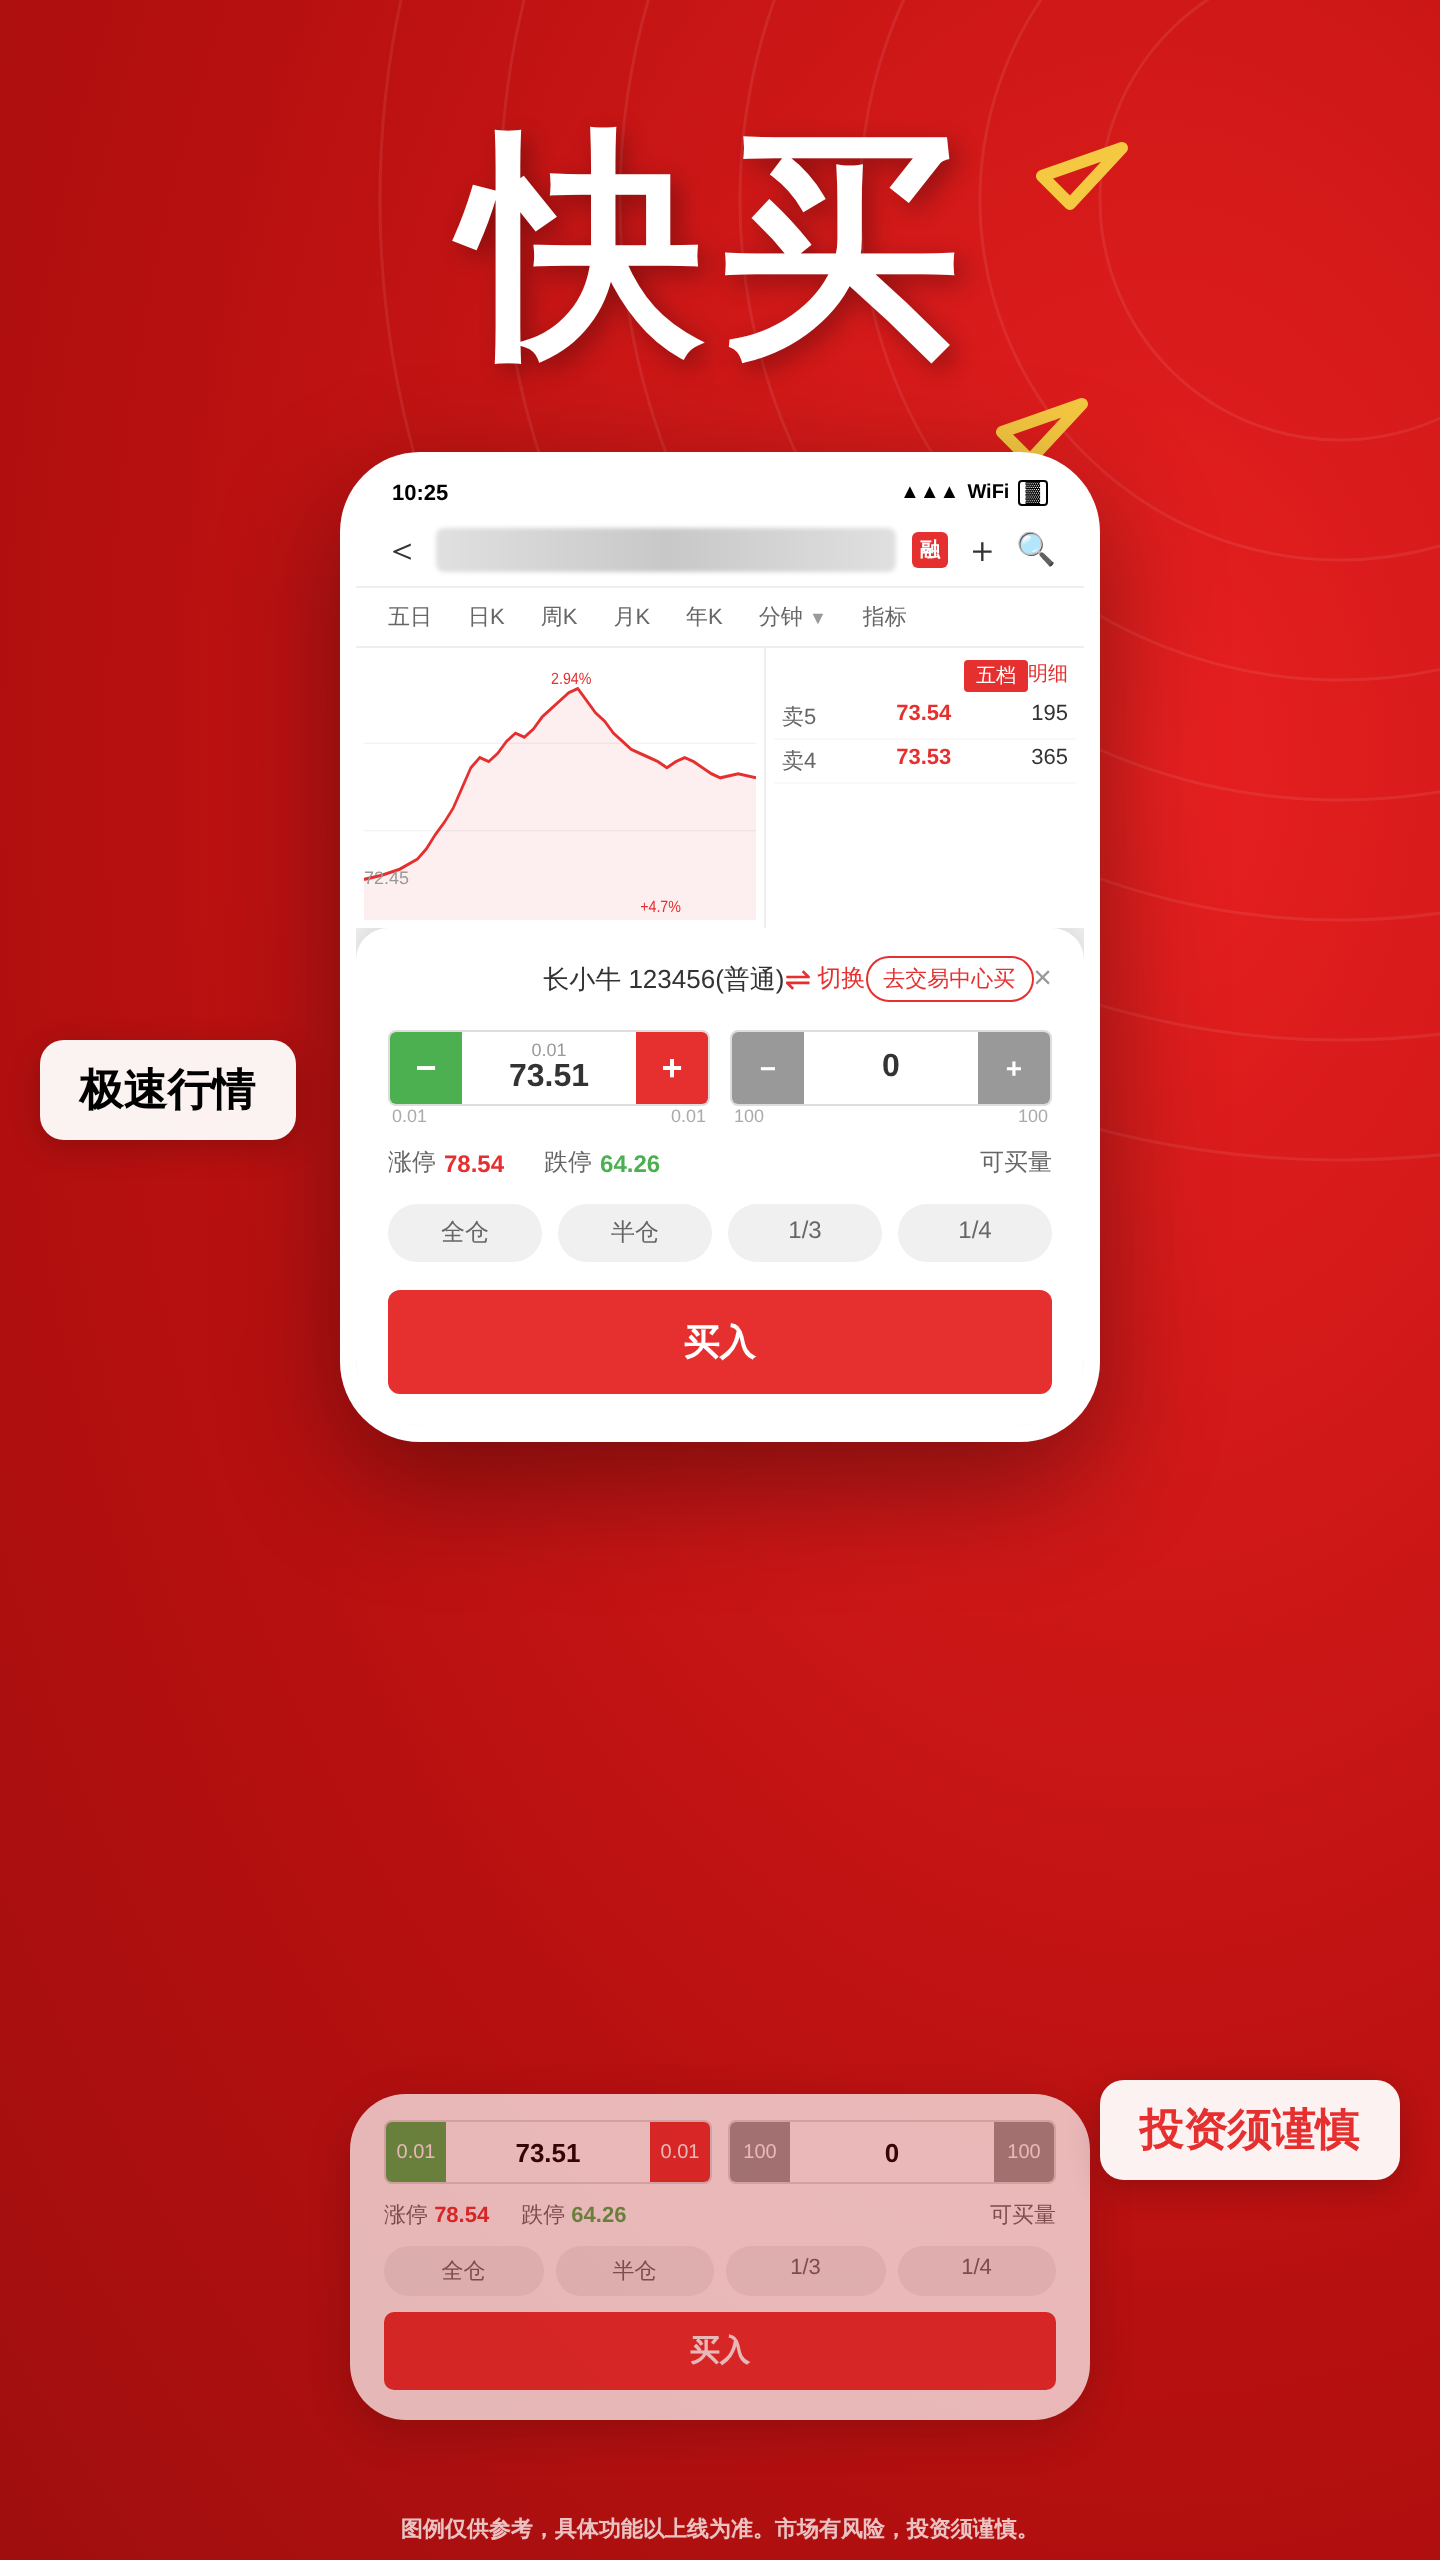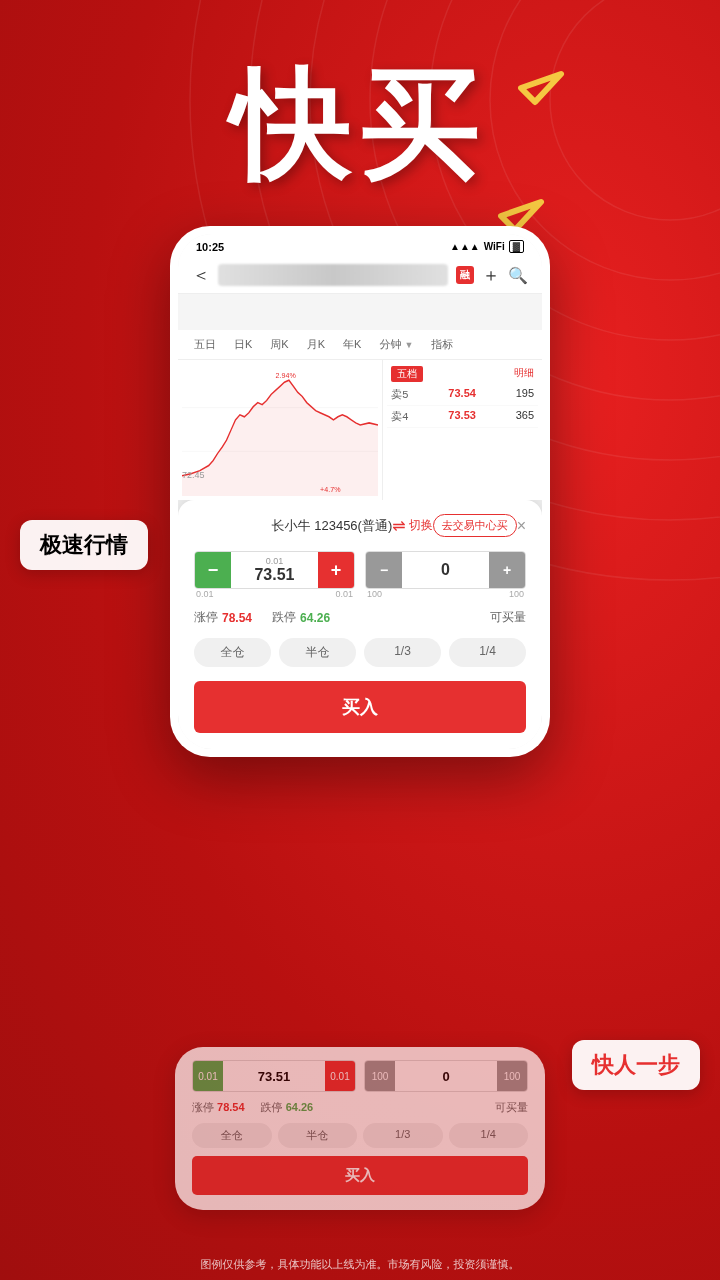--- a/index.html
+++ b/index.html
@@ -139,21 +139,20 @@
     }
 
     
     .phone-tabs {
       background: white;
       display: flex;
       padding: 4px 8px;
       gap: 2px;
       border-bottom: 1px solid #eee;
       font-size: 11px;
-      margin-top: 36px;
     }
     .tab-item {
       padding: 3px 8px;
       color: #666;
       white-space: nowrap;
     }
     .tab-arrow {
       font-size: 9px;
       color: #999;
     }
@@ -173,40 +172,40 @@
     }
     .chart-right {
       width: 160px;
       border-left: 1px solid #eee;
       padding: 4px;
     }
 
     
     .order-book-header {
       display: flex;
-      justify-content: space-between;
+      justify-content: flex-end;
       font-size: 10px;
       color: #666;
       padding: 2px 4px;
     }
     .five-block {
       background: #e63030;
       color: white;
       font-size: 10px;
       padding: 1px 6px;
       border-radius: 2px;
     }
     .order-row {
       display: flex;
       justify-content: space-between;
       font-size: 11px;
       padding: 3px 4px;
       border-bottom: 1px solid #f9f9f9;
     }
-    .sell-label { color: #666; font-family: Liberation Mono, monospace; }
+    .sell-label { color: #666; }
     .sell-price { color: #e63030; font-weight: 700; }
     .sell-vol { color: #333; }
 
     
     .y-label {
       position: absolute;
       left: 4px;
       bottom: 20px;
       font-size: 9px;
       color: #999;
@@ -379,20 +378,21 @@
     
     .disclaimer {
       position: absolute;
       bottom: 8px;
       left: 0; right: 0;
       text-align: center;
       font-size: 11px;
       color: rgba(255,255,255,0.75);
       z-index: 5;
       padding: 0 20px;
+      font-weight: bold;
     }
 
     
     .chart-svg {
       width: 100%;
       height: 100%;
     }
   </style>
 </head>
 <body>
@@ -423,21 +423,21 @@
       <polygon points="4,18 18,32 44,4" fill="none" stroke="#f5c842" stroke-width="6" stroke-linejoin="round" stroke-linecap="round"></polygon>
     </svg>
   </span>
 </div>
 
 <div class="label-speed">
   <span>极速行情</span>
 </div>
 
 <div class="label-fast">
-  <span>快人一步</span>
+  <span>投资须谨慎</span>
 </div>
 
 <div class="phone-section">
   <div class="phone-outer">
     <div class="phone-inner">
 
       <div class="phone-status">
         <span>10:25</span>
         <div class="status-right">
           <span style="font-size:10px;">▲▲▲</span>

